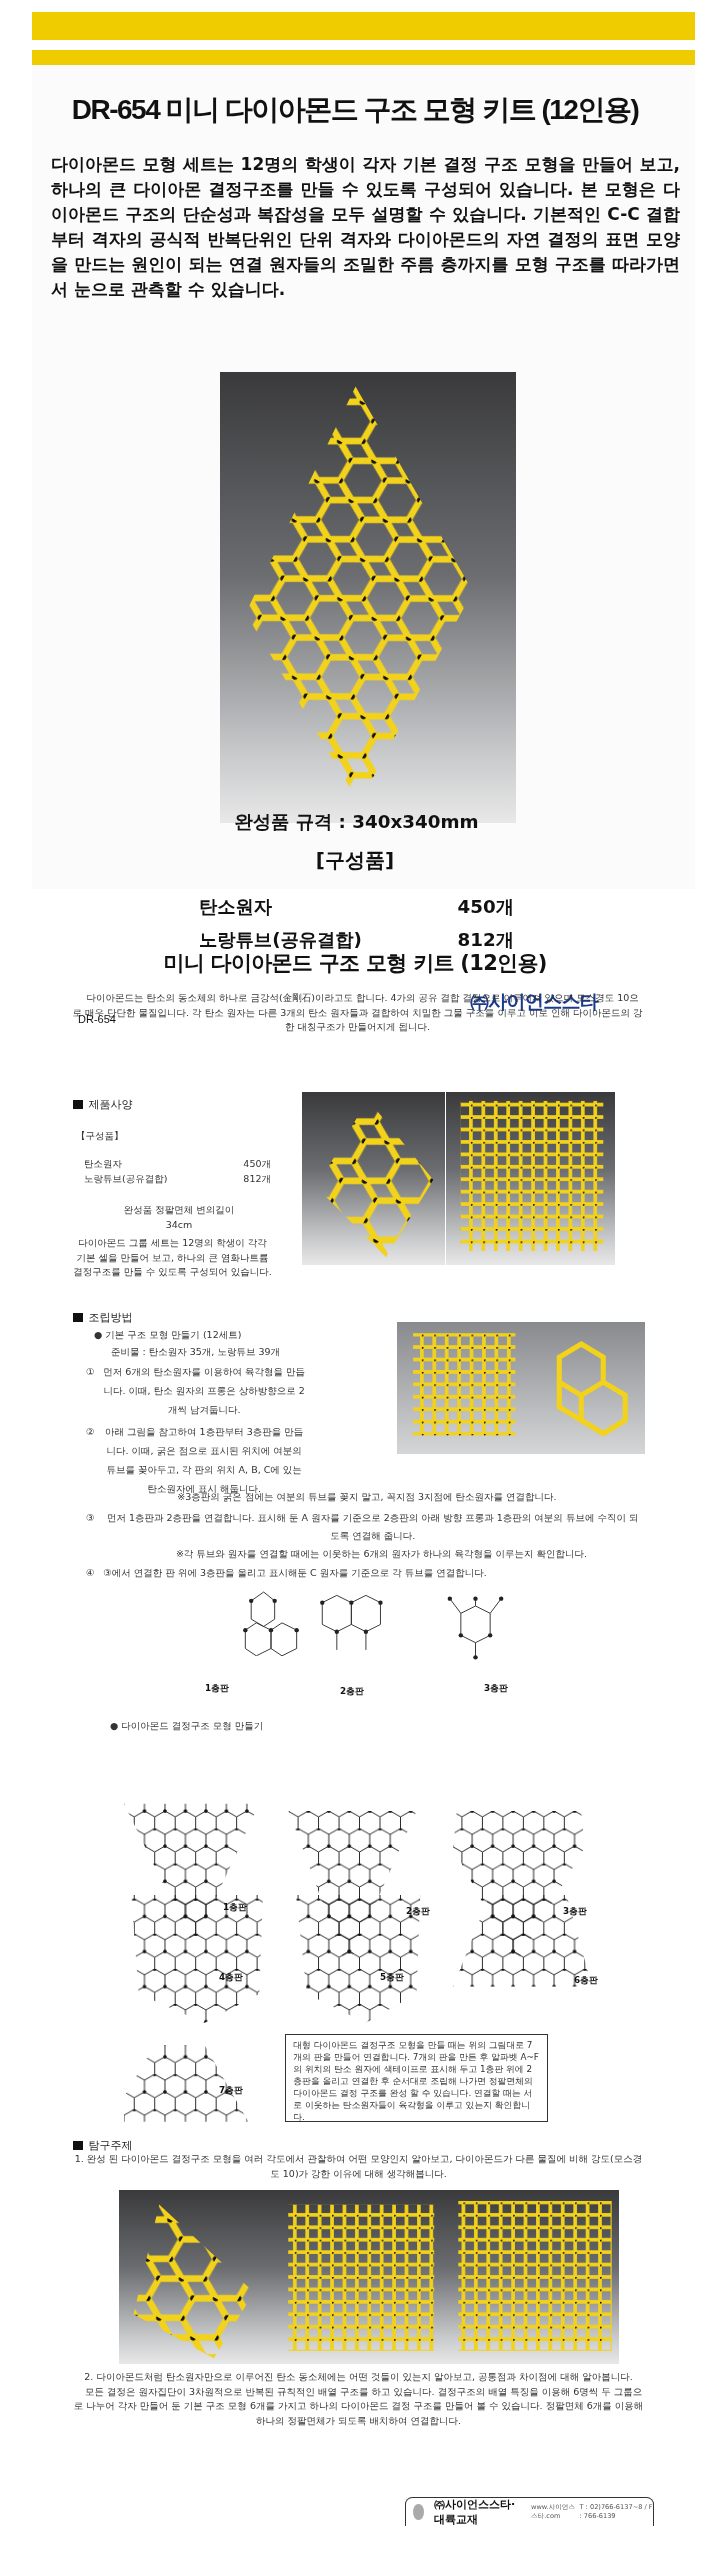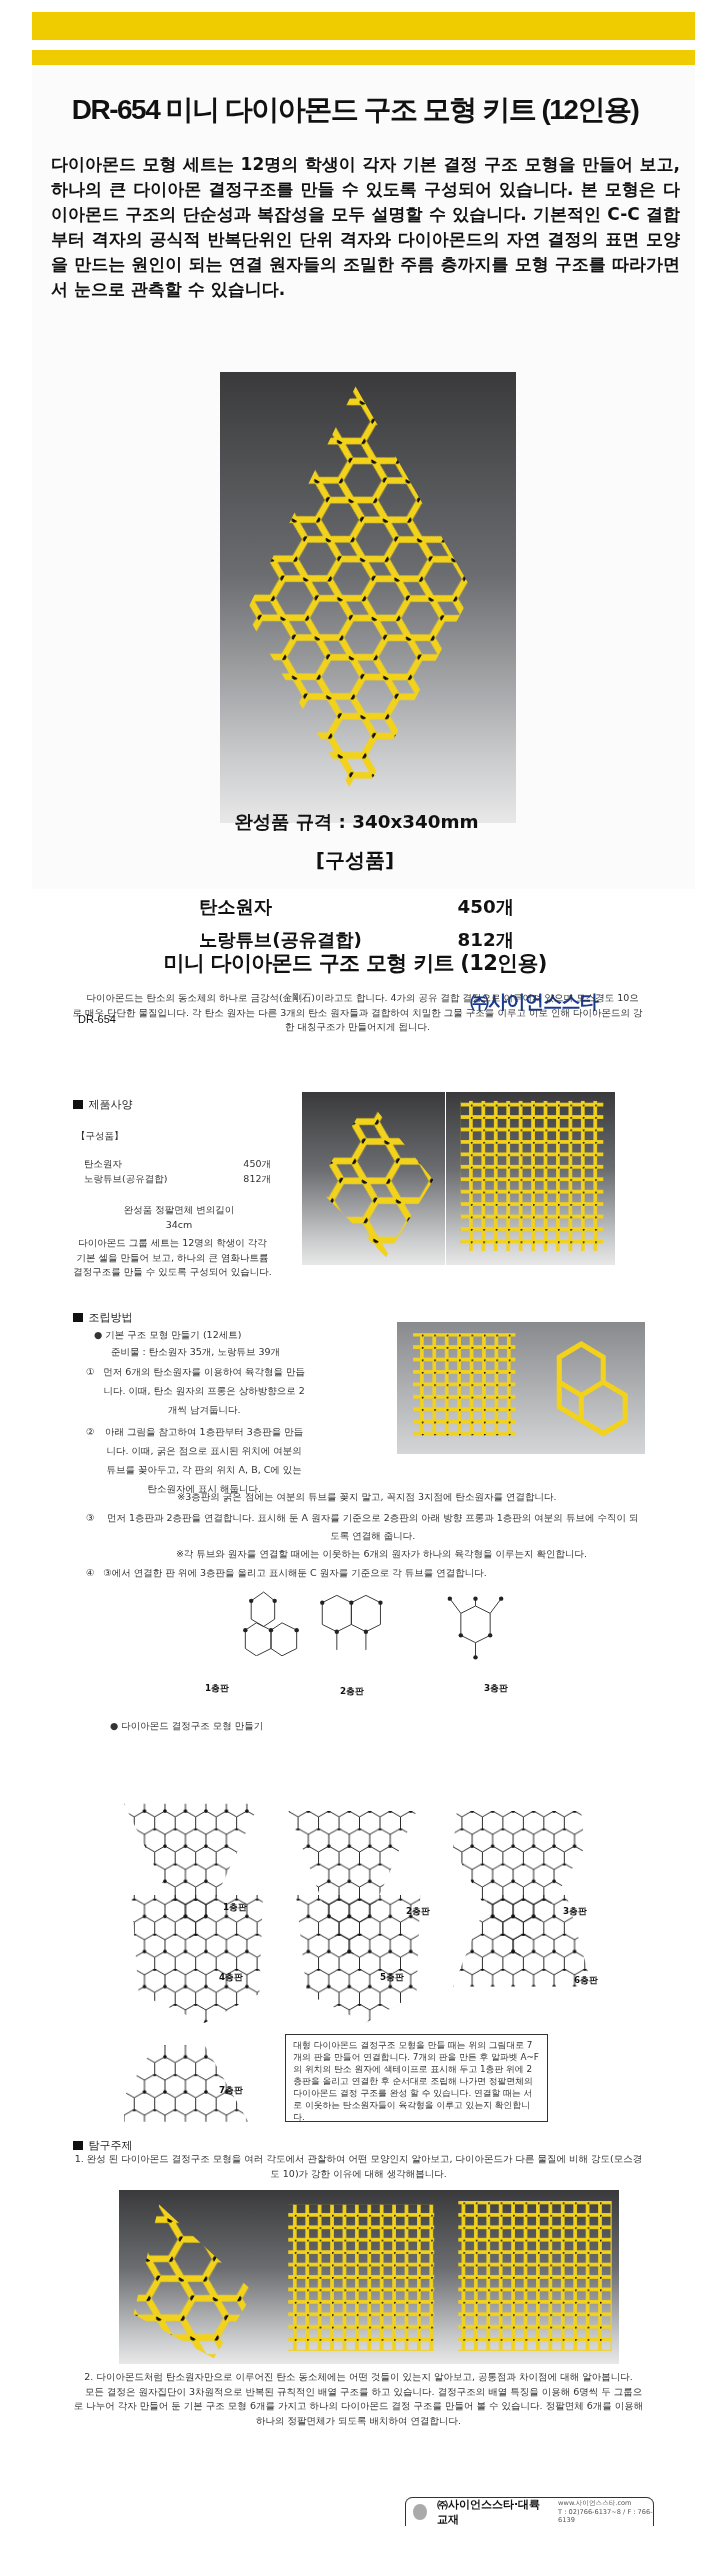--- a/index.html
+++ b/index.html
@@ -255,18 +255,18 @@
 </div>
 
 <div class="abs small" style="left:73px;top:2370px;width:571px;">
   <p>2. 다이아몬드처럼 탄소원자만으로 이루어진 탄소 동소체에는 어떤 것들이 있는지 알아보고, 공통점과 차이점에 대해 알아봅니다.</p>
   <p style="text-indent:10.2px;">모든 결정은 원자집단이 3차원적으로 반복된 규칙적인 배열 구조를 하고 있습니다. 결정구조의 배열 특징을 이용해 6명씩 두 그룹으로 나누어 각자 만들어 둔 기본 구조 모형 6개를 가지고 하나의 다이아몬드 결정 구조를 만들어 볼 수 있습니다. 정팔면체 6개를 이용해 하나의 정팔면체가 되도록 배치하여 연결합니다.</p>
 </div>
 
 <div class="footer">
   <span style="width:16px;height:16px;border-radius:50%;background:#aaa;display:inline-block;"></span>
   <span style="font-size:11px;font-weight:bold;">㈜사이언스스타·대륙교재</span>
-  <span style="font-size:6.6px;color:#555;line-height:8.8px;display:flex;flex-direction:column;margin-left:4.4px;">
+  <span style="font-size:6.6px;color:#555;line-height:8.8px;display:flex;margin-left:4.4px;">
     <span>www.사이언스스타.com</span>
     <span>T : 02)766-6137~8 / F : 766-6139</span>
   </span>
 </div>
 
 
 </body></html>

